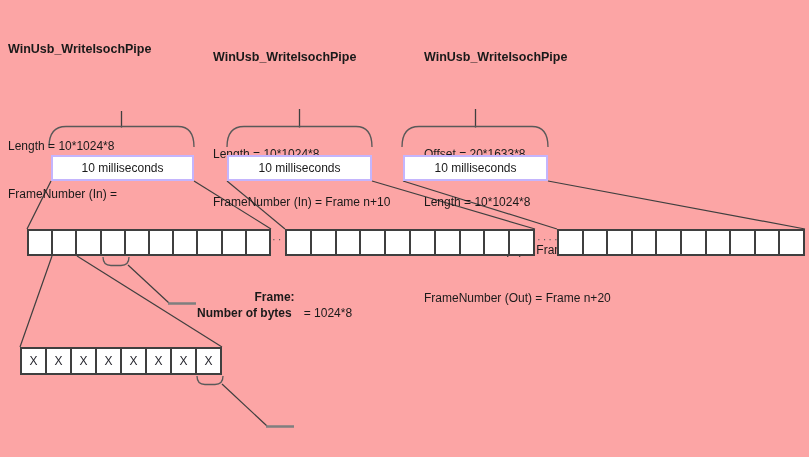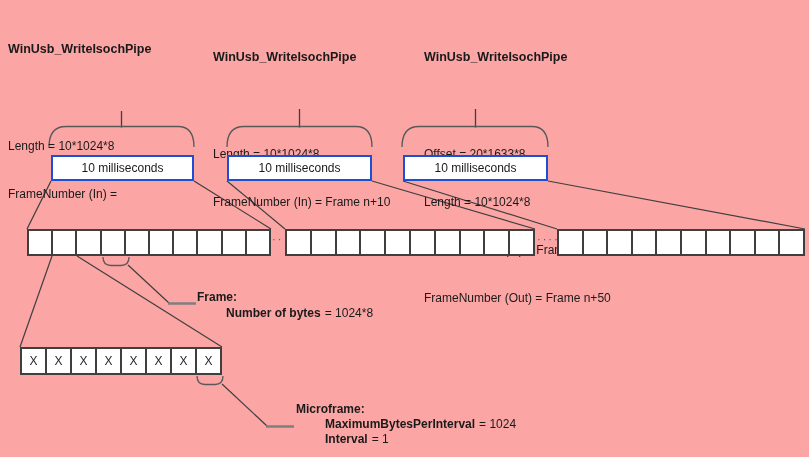--- a/index.html
+++ b/index.html
@@ -8,39 +8,39 @@
     font-family:"Liberation Sans","DejaVu Sans",sans-serif;
     color:#1a1a1a;overflow:hidden;
   }
   #lines{position:absolute;left:0;top:0;width:809px;height:457px;}
   .call-block{position:absolute;white-space:pre-wrap;}
   .call-title{font-size:12.5px;font-weight:bold;margin-bottom:14px;}
   .call-lines{font-size:12px;line-height:16px;}
   .call-lines div{white-space:pre-wrap;}
   .interval-box{
     position:absolute;height:26px;box-sizing:border-box;
-    border:2px solid #1d4ed8;background:#ffffff;
+    border:2px solid #c4b5fd;background:#ffffff;
     display:flex;align-items:center;justify-content:center;
     font-size:12px;color:#1a1a1a;
   }
   .cell-row{
     position:absolute;height:27px;box-sizing:border-box;
     border:2px solid #3f3f3f;background:#ffffff;display:flex;
   }
   .cell-row .cell{
     flex:1;border-right:2px solid #3f3f3f;
     display:flex;align-items:center;justify-content:center;
     font-size:12px;color:#26262e;
   }
   .cell-row .cell:last-child{border-right:none;}
   .row-sep{position:absolute;font-size:11px;color:#595959;letter-spacing:2px;}
-  .annotation{position:absolute;font-size:12px;line-height:16px;}
+  .annotation{position:absolute;font-size:12px;line-height:16px;text-align:center;}
   .annotation .ann-title{font-weight:bold;}
-  .annotation .prop{font-weight:bold;margin-left:29px;}
-  .annotation .val{font-weight:normal;margin-left:4px;}
+  .annotation .prop{font-weight:bold;}
+  .annotation .val{font-weight:normal;margin-left:12px;}
   .micro-annotation{line-height:15px;}
 </style>
 </head>
 <body>
 
 <div id="stage">
 
   <svg id="lines" viewBox="0 0 809 457">
 
     <line x1="121.5" y1="111" x2="121.5" y2="127.5" stroke="#3f3f3f" stroke-width="1.3"></line>
@@ -85,21 +85,21 @@
       <div>FrameNumber (In) = Frame n+10</div>
     </div>
   </div>
 
   <div class="call-block" style="left:424px;top:14px;">
     <div class="call-title">WinUsb_WriteIsochPipe</div>
     <div class="call-lines">
       <div>Offset = 20*1633*8</div>
       <div>Length = 10*1024*8</div>
       <div>FrameNumber (In) = Frame n+20</div>
-      <div>FrameNumber (Out) = Frame n+50</div>
+      <div>FrameNumber (Out) = Frame n+20</div>
     </div>
   </div>
 
   <div class="interval-box" style="left:51px;top:155px;width:143px;">
     <span>10 milliseconds</span>
   </div>
   <div class="interval-box" style="left:227px;top:155px;width:145px;">
     <span>10 milliseconds</span>
   </div>
   <div class="interval-box" style="left:403px;top:155px;width:145px;">
@@ -156,23 +156,14 @@
       <div class="cell">X</div>
       <div class="cell">X</div>
       <div class="cell">X</div>
       <div class="cell">X</div>
       <div class="cell">X</div>
       <div class="cell">X</div>
       <div class="cell">X</div>
       <div class="cell">X</div>
     </div>
 
-  <div class="annotation micro-annotation" style="left:296px;top:402px;">
-    <div class="ann-title">Microframe:</div>
-    <div>
-      <span class="prop">MaximumBytesPerInterval</span><span class="val">= 1024</span>
-    </div>
-    <div>
-      <span class="prop">Interval</span><span class="val">= 1</span>
-    </div>
-  </div>
 
 </div>
 
 </body></html>

